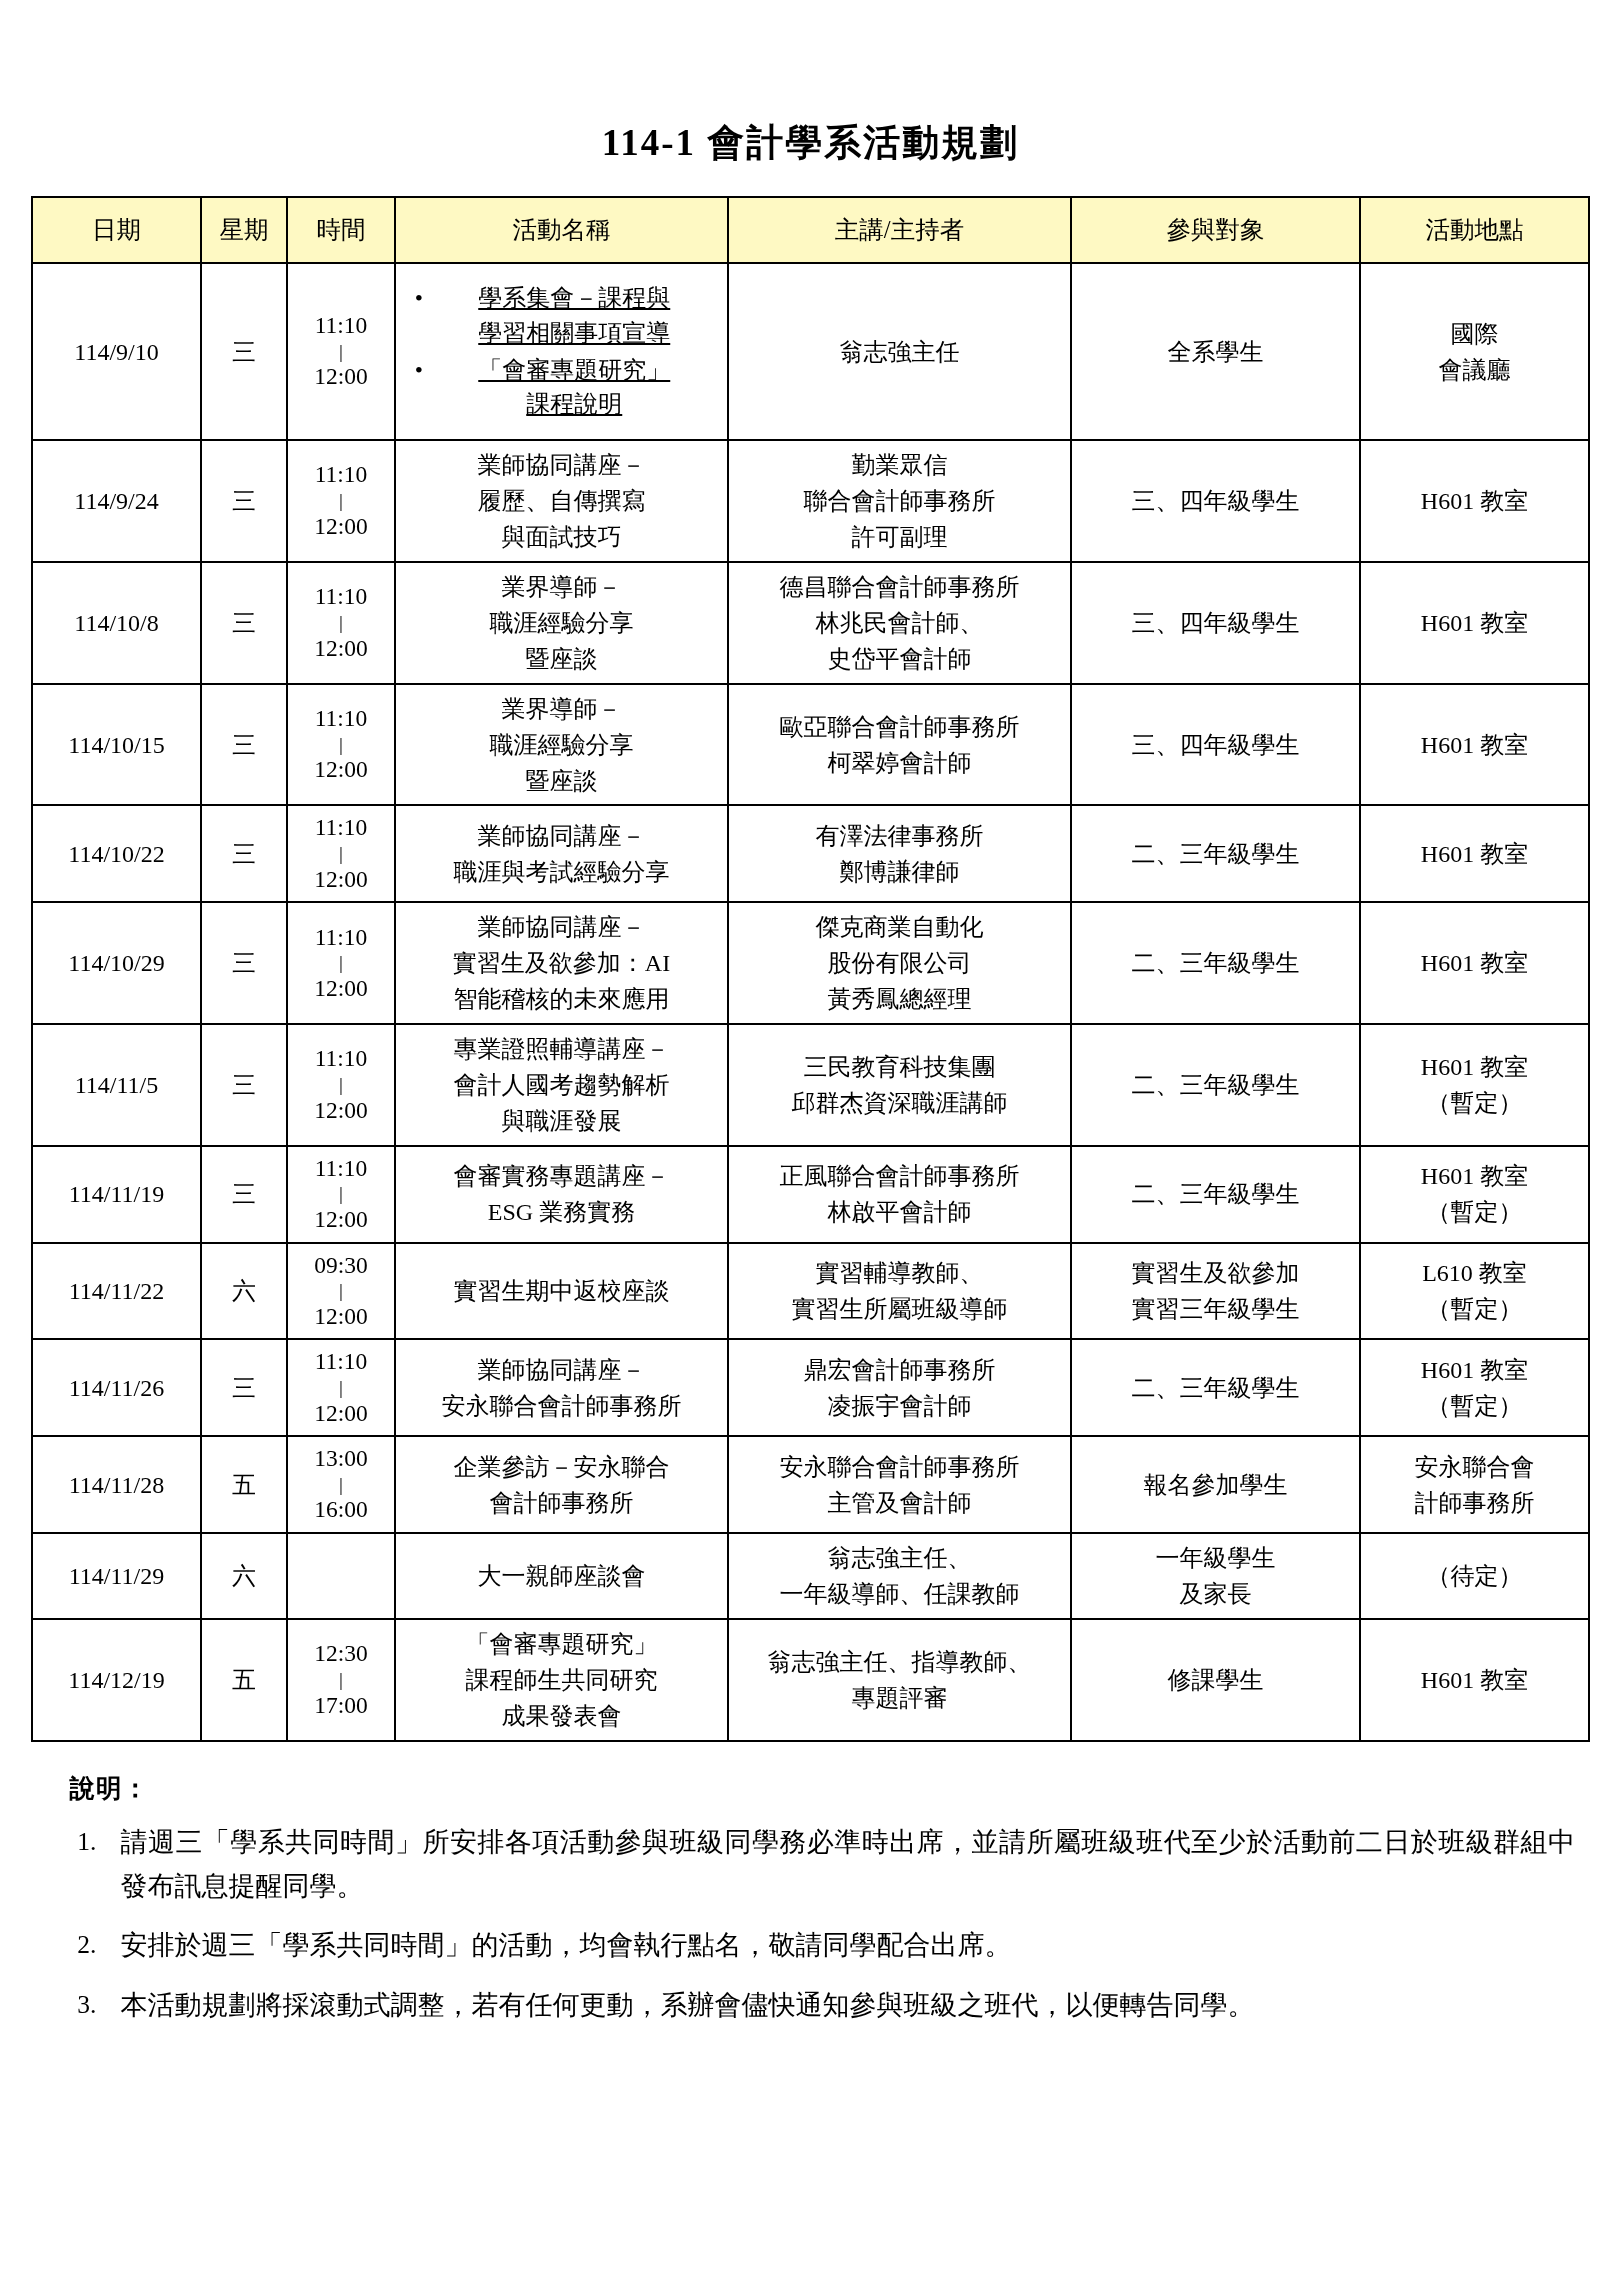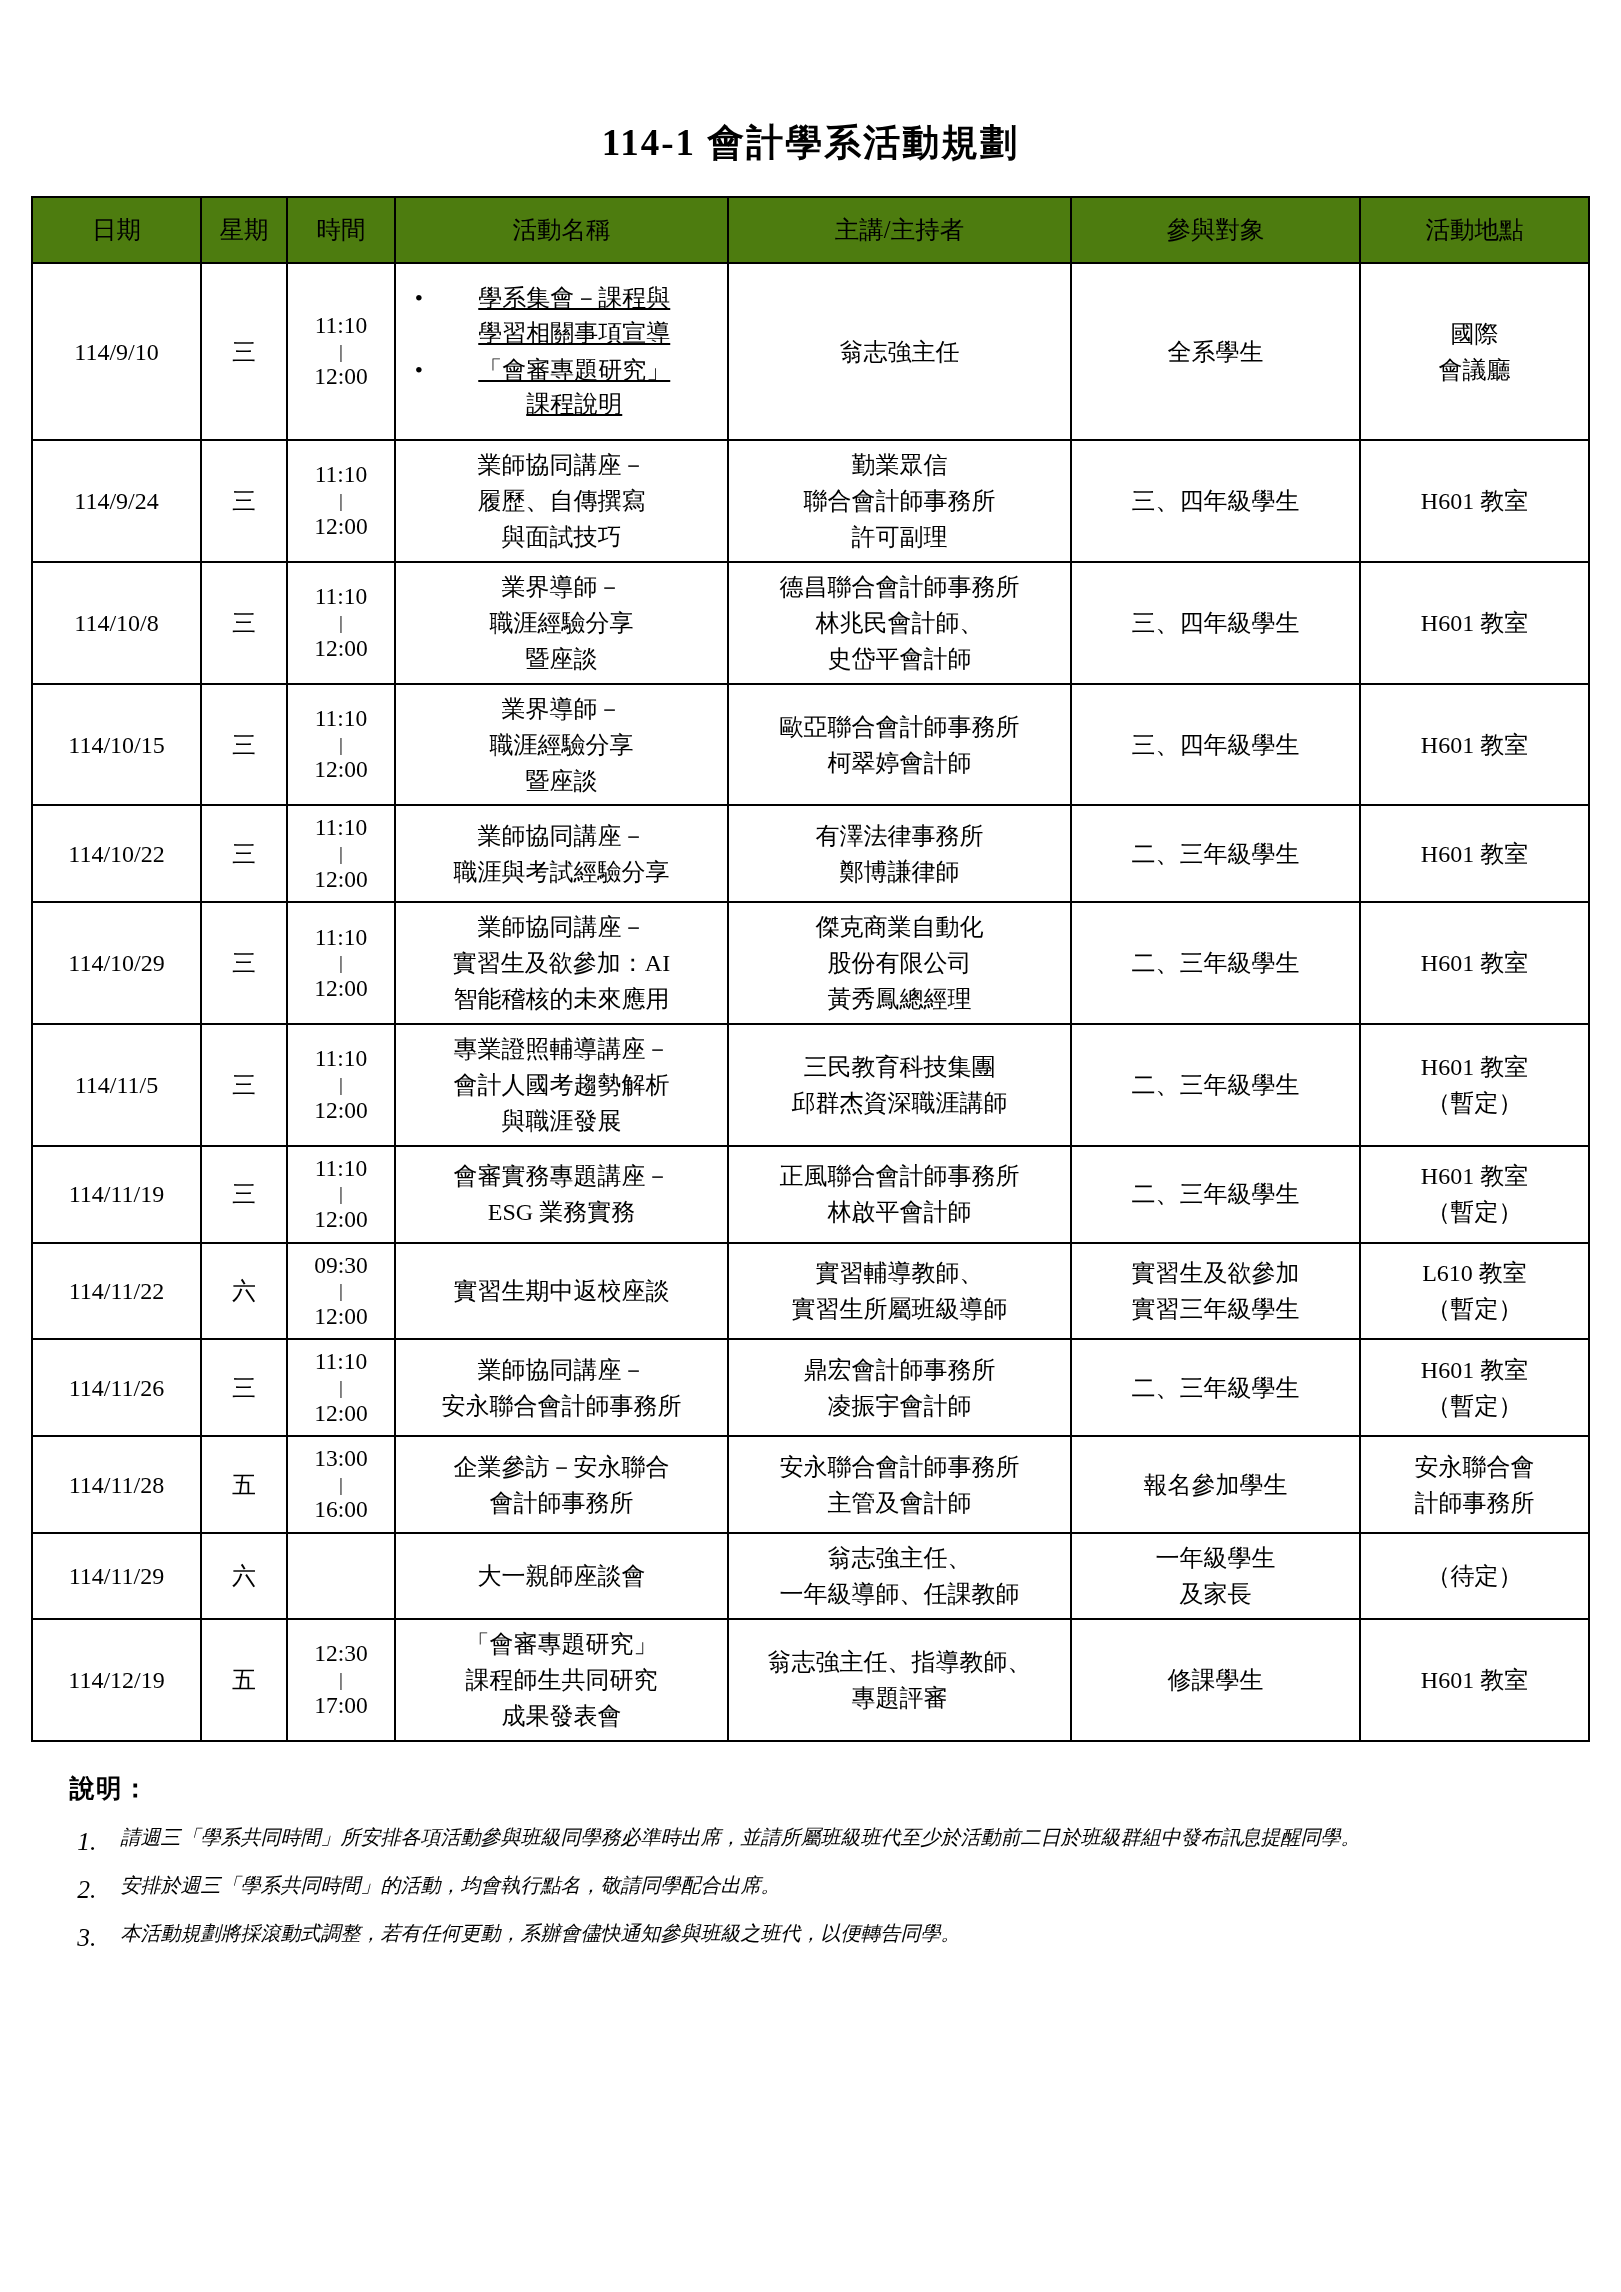--- a/index.html
+++ b/index.html
@@ -41,21 +41,21 @@
   table.schedule td {
     border: 2px solid #000000;
     text-align: center;
     vertical-align: middle;
     font-size: 24px;
     line-height: 1.5;
     padding: 5.9px 3.9px;
     font-family: "Liberation Serif", "DejaVu Serif", serif;
   }
   table.schedule thead th {
-    background: #4d7c0f;
+    background: #fef9c3;
     font-size: 24.5px;
     padding: 13.7px 3.9px;
     font-weight: normal;
   }
   col.c-date    { width: 169px; }
   col.c-week    { width: 86px;  }
   col.c-time    { width: 108px; }
   col.c-name    { width: 333px; }
   col.c-speaker { width: 343px; }
   col.c-aud     { width: 289px; }
@@ -121,24 +121,23 @@
     margin: 0;
     padding: 0;
     list-style: none;
     counter-reset: noteitem;
   }
   ol.notes-list > li {
     counter-increment: noteitem;
     position: relative;
     padding-left: 51px;
     margin-bottom: 15.7px;
-    font-size: 20px;
+    font-size: 27px;
     line-height: 1.62;
     text-align: justify;
-    font-style: italic;
   }
   ol.notes-list > li::before {
     content: counter(noteitem) ".";
     position: absolute;
     left: 7.8px;
     top: 0;
     font-size: 25.5px;
   }
 </style>
 </head>

